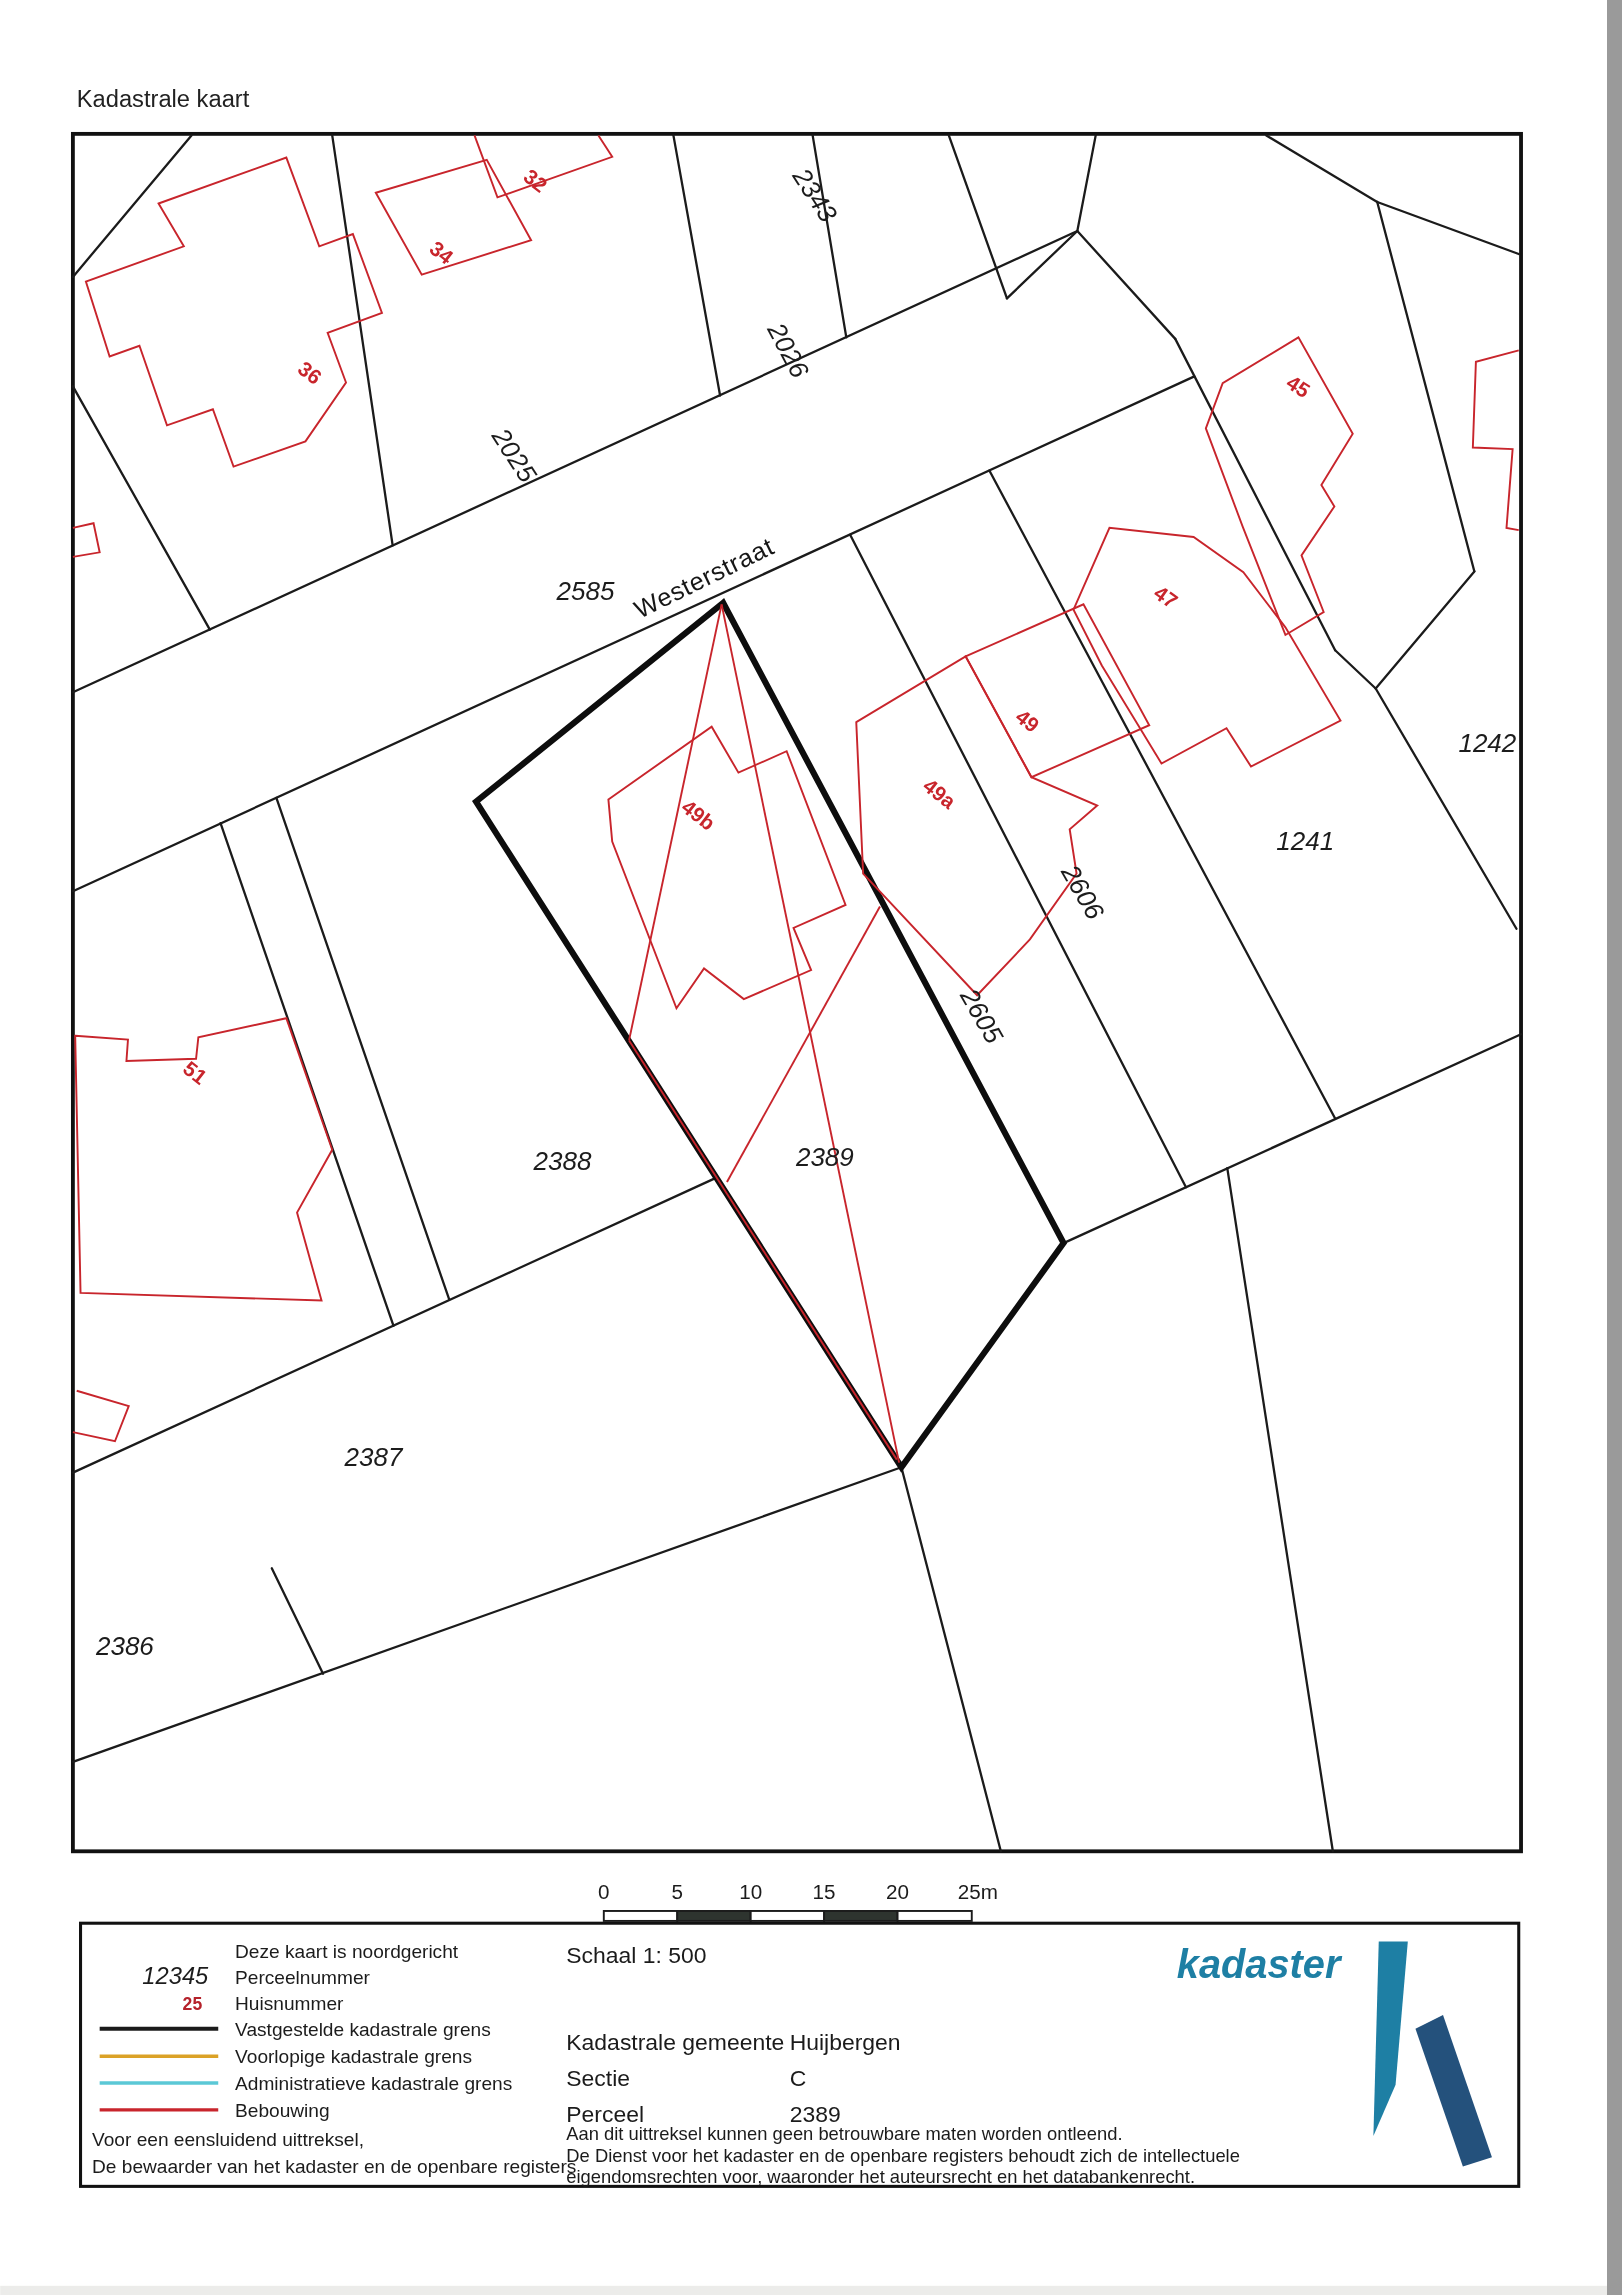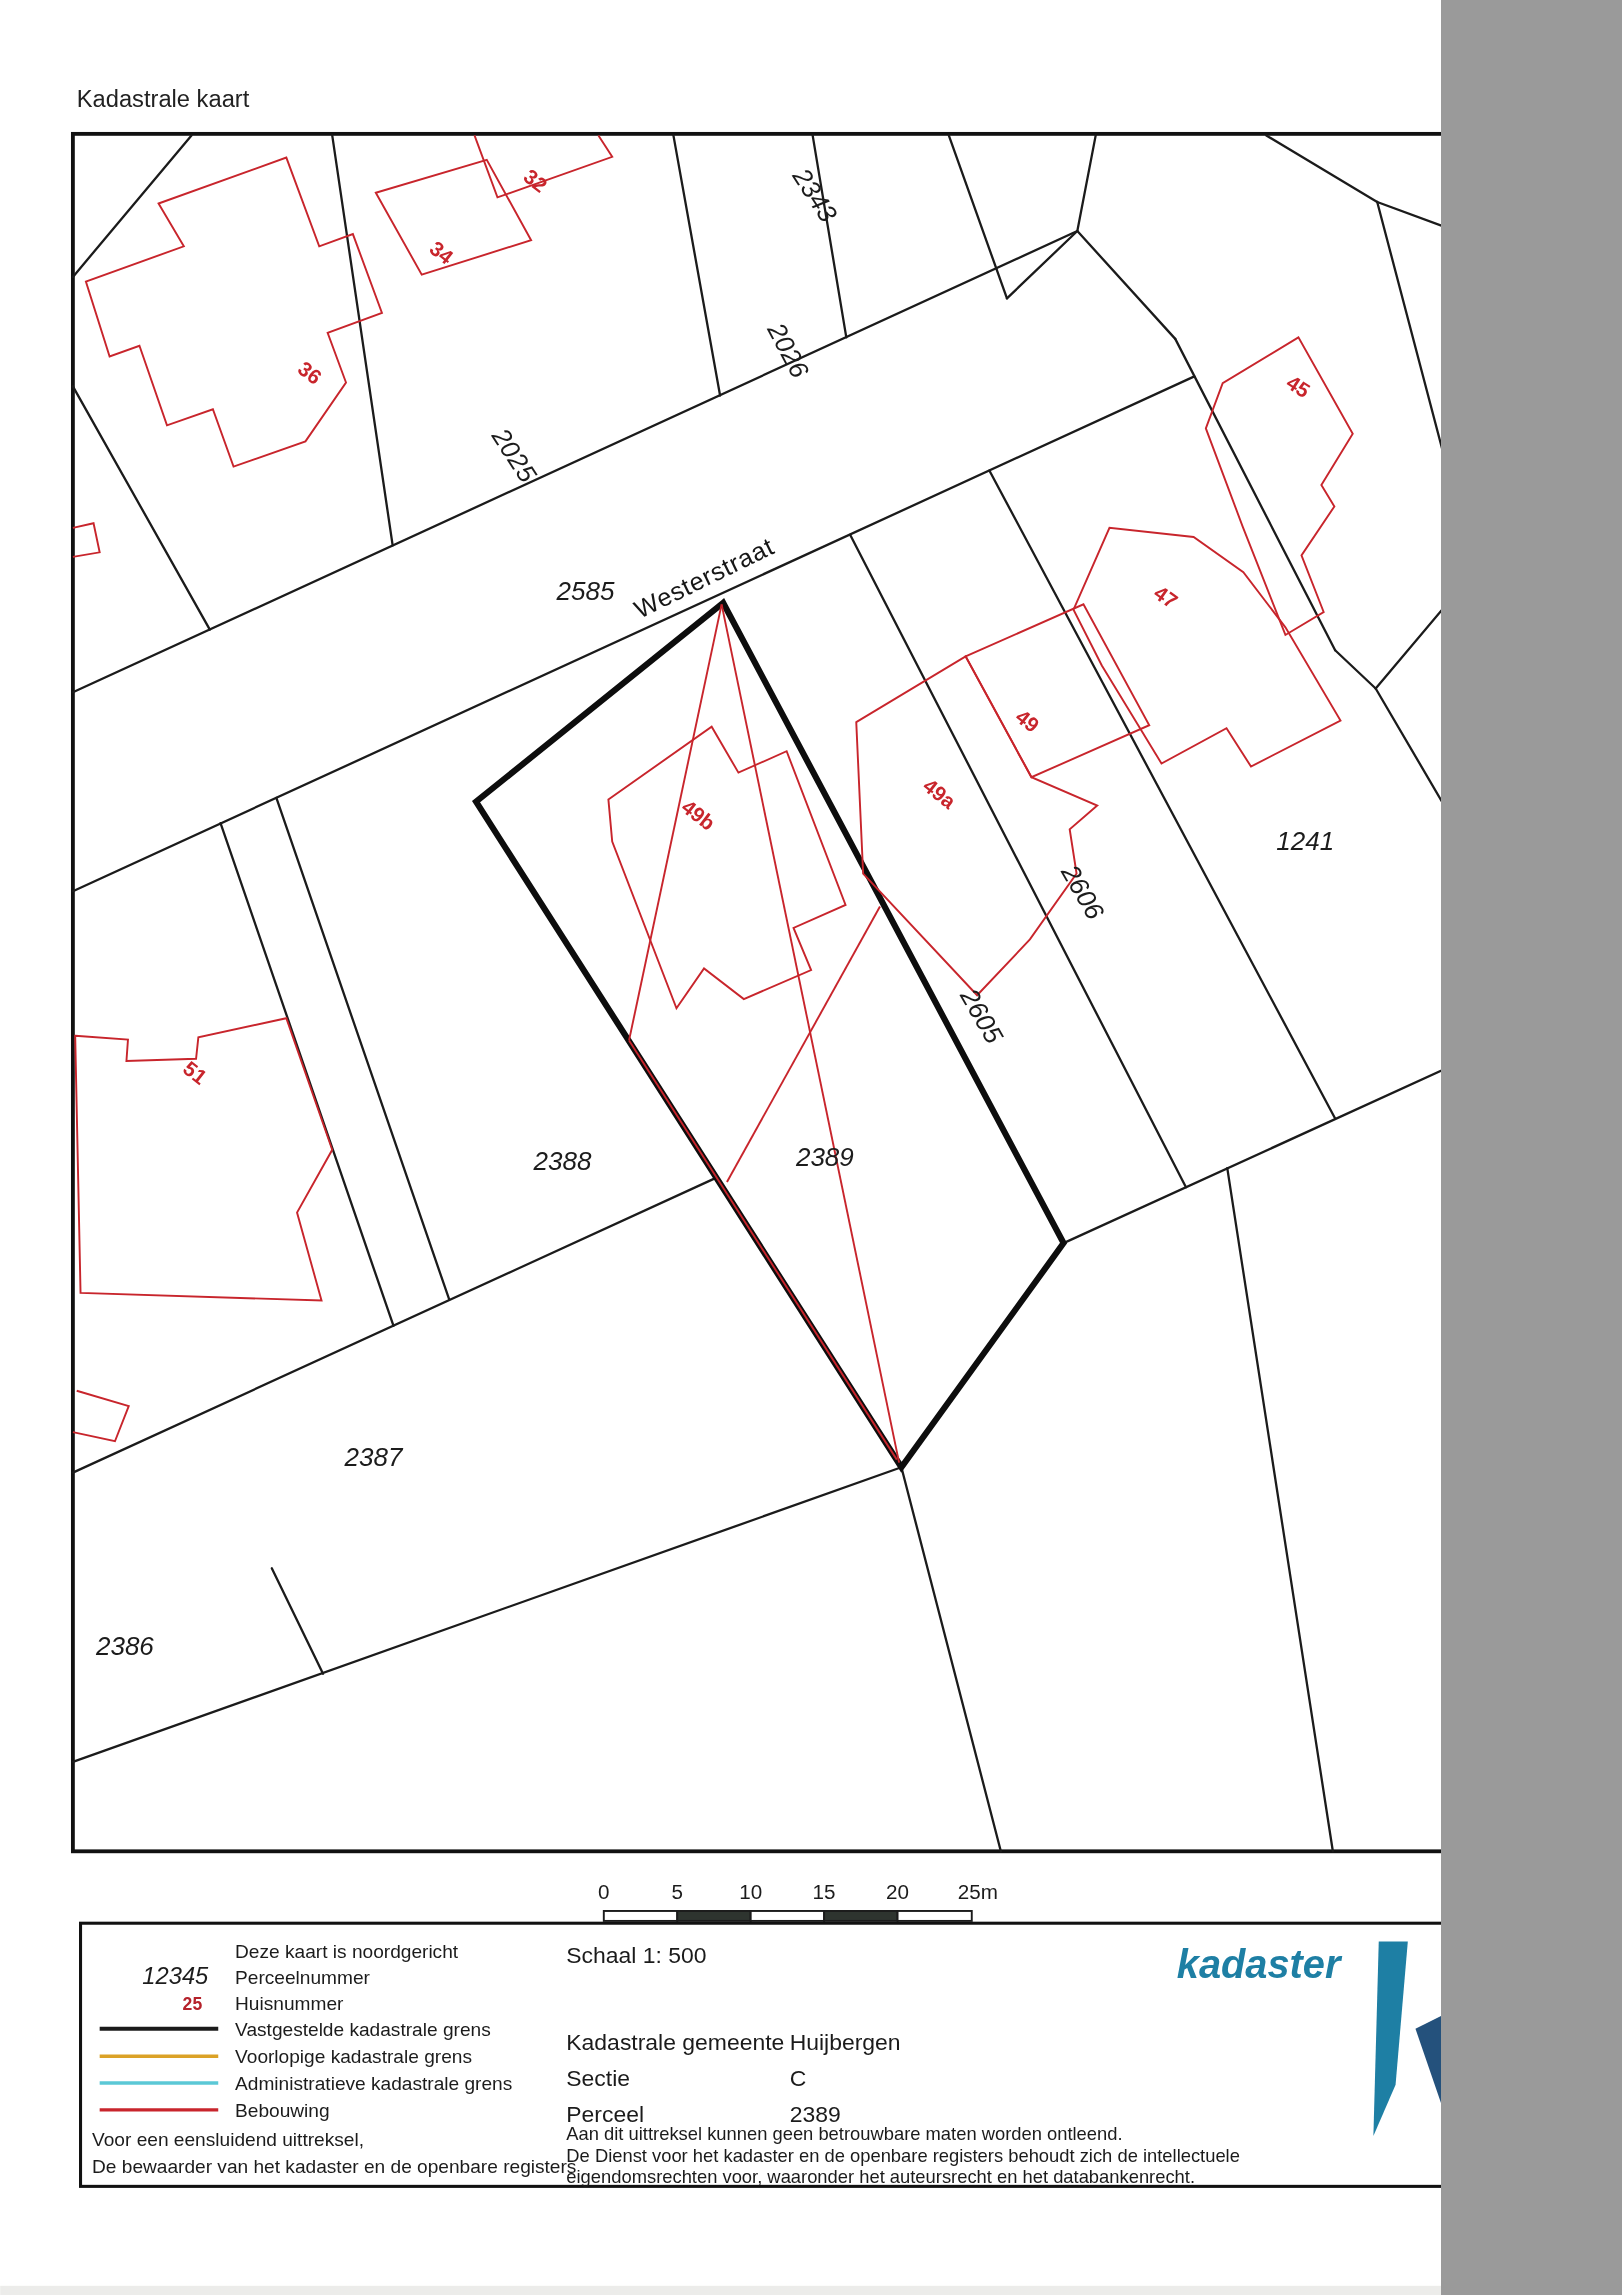--- a/index.html
+++ b/index.html
@@ -1,18 +1,18 @@
 <!DOCTYPE html>
 <html style="font-size:12.2px"><head>
 <meta charset="utf-8">
 <style>
   html,body{margin:0;padding:0;background:#9a9a9a;}
   .page{
     position:relative;
-    width:1441px;height:2295px;
+    width:1607px;height:2295px;
     background:#ffffff;
     font-family:"Liberation Sans", sans-serif;
     overflow:hidden;
   }
   svg text{font-family:"Liberation Sans", sans-serif;}
   .title-text{font-size:31px;fill:#222;}
   .parcel-label{font-size:34px;font-style:italic;fill:#1c1c1c;}
   .street-label{font-size:33px;fill:#161616;letter-spacing:1px;}
   .house-label{font-size:27px;font-weight:bold;fill:#c8252c;}
   .tick-label{font-size:27px;fill:#1c1c1c;}

